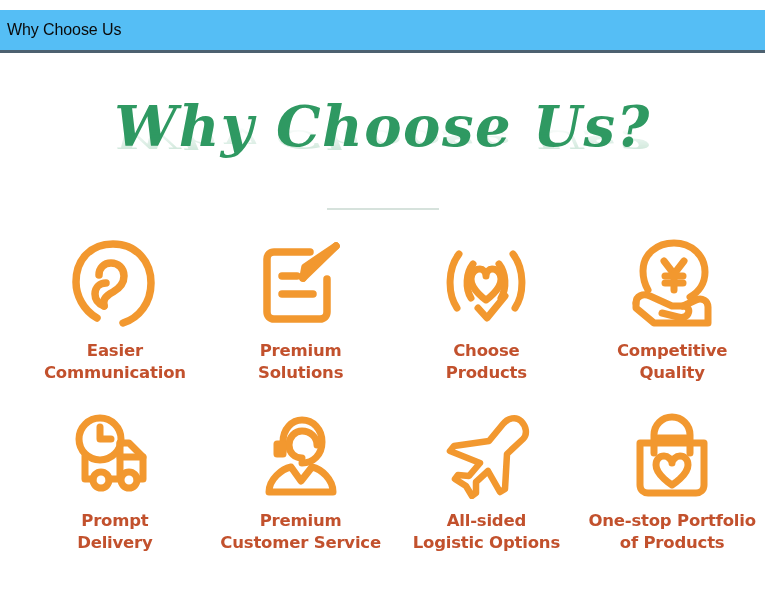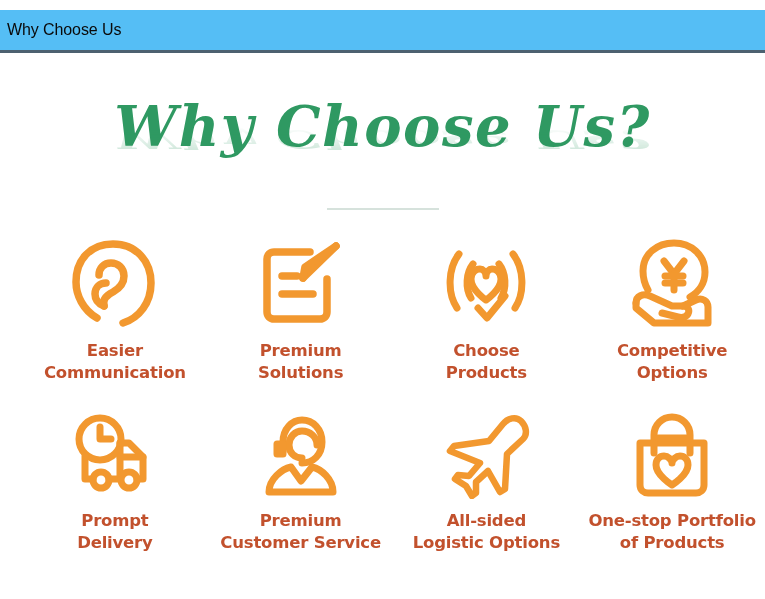--- a/index.html
+++ b/index.html
@@ -212,21 +212,21 @@
           <path d="M20 52 C16 45 15 38 15 33 C15 16 29 5 46 5 C63 5 77 17 77 34 C77 45 71 54 62 59"></path>
           <path d="M36 23 L46 36 L56 23"></path>
           <path d="M46 36 V52"></path>
           <path d="M37 38 H55"></path>
           <path d="M37 45 H55"></path>
           <path d="M8 65 C8 58 15 55 22 58 L44 68 H55 C60 68 62 72 60 76 C58 79 54 80 50 79 L34 75"></path>
           <path d="M55 68 L68 62 C74 59 80 63 80 69 V85 H26 L8 70 V65"></path>
         </svg>
       </div>
       <div class="cell-label">Competitive
-Options</div>
+Quality</div>
     </div>
 
     <div class="cell row2">
       <div class="icon-box">
         <svg width="88" height="86" viewBox="0 0 88 86" fill="none" stroke="#f2982f" stroke-width="7" stroke-linecap="round" stroke-linejoin="round">
           <circle cx="29" cy="26" r="21"></circle>
           <path d="M29 14 V26 H40"></path>
           <path d="M14 43 V66 H22"></path>
           <path d="M38 66 H49 V30 H51"></path>
           <path d="M49 30 H58 L72 44 V66 H66"></path>

